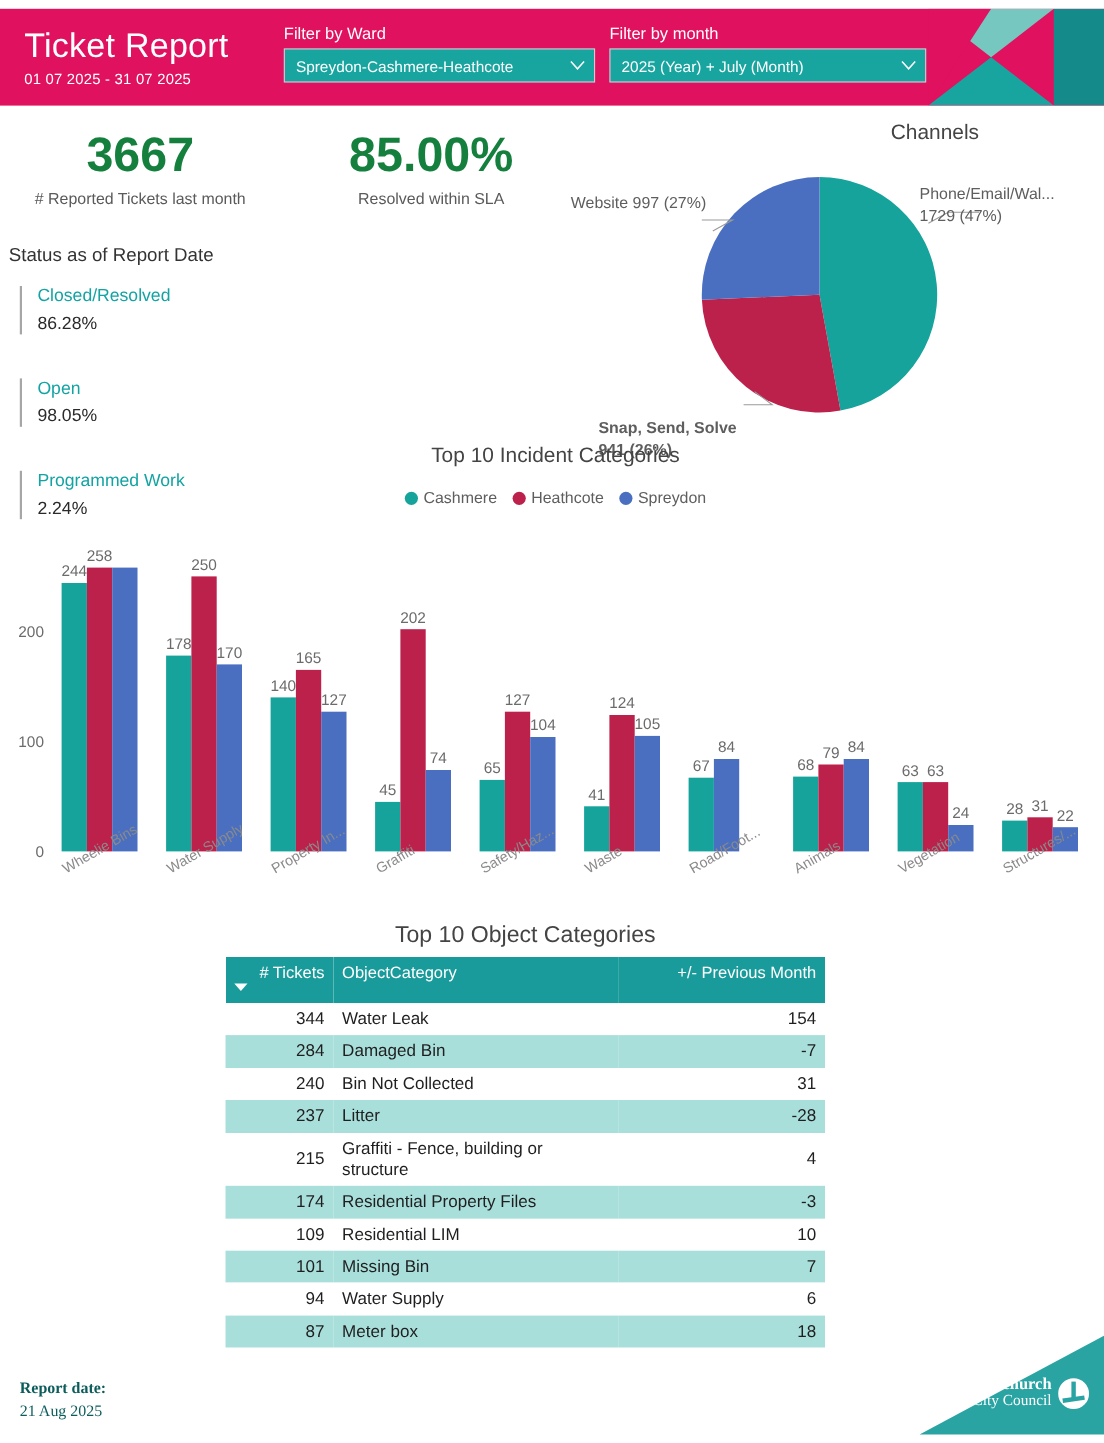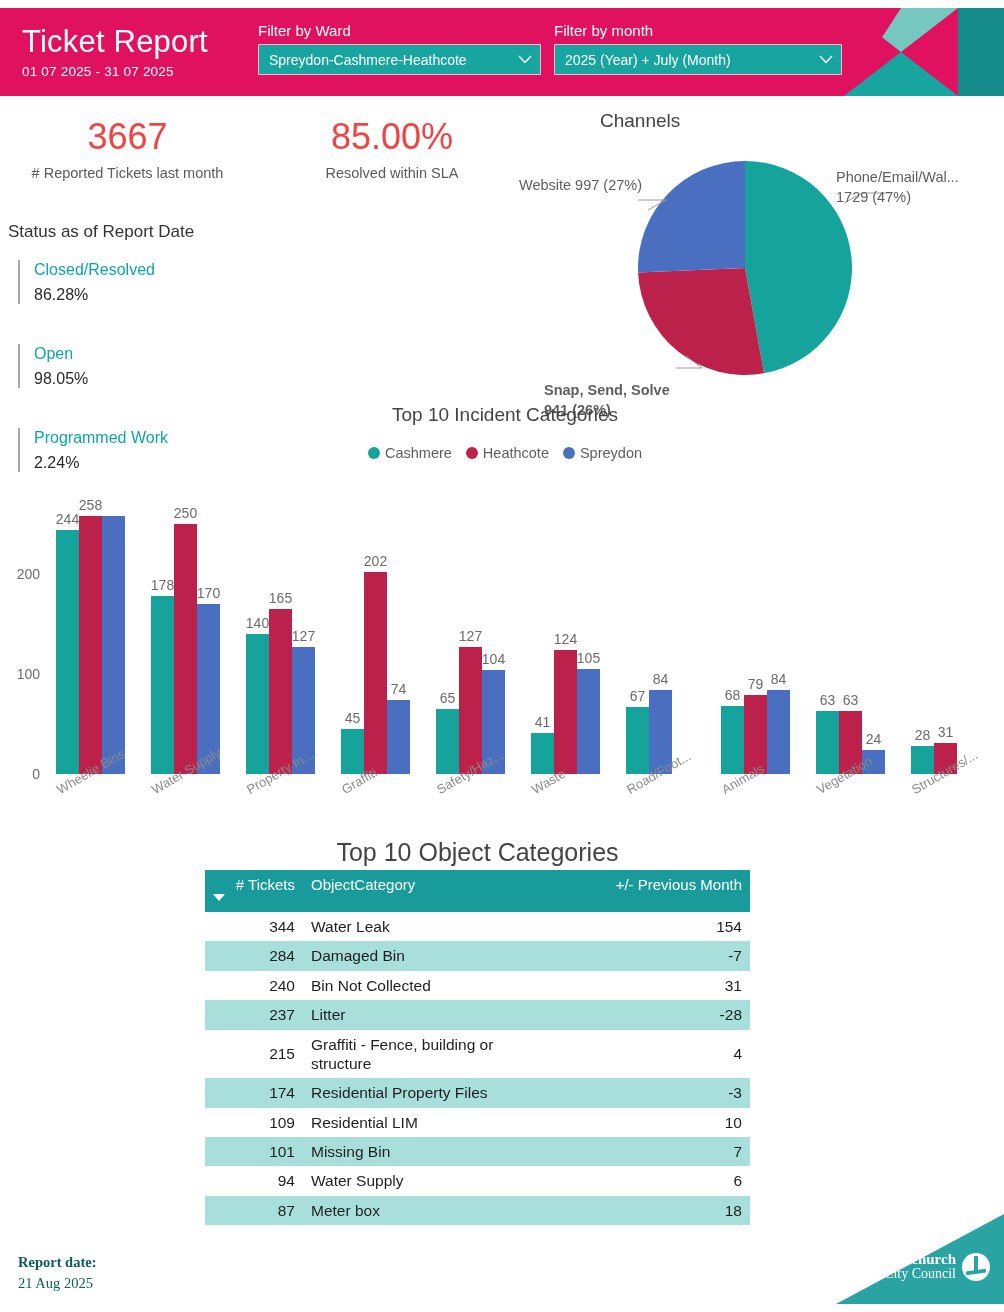--- a/index.html
+++ b/index.html
@@ -25,36 +25,36 @@
   .filter-box{height:31px;background:#18a5a0;border:1px solid #f3b8cd;
     display:flex;align-items:center;padding:0 8px 0 10px;box-sizing:border-box;}
   .filter-val{font-size:14px;color:#ffffff;flex:1;white-space:nowrap;overflow:hidden;}
   .chev{width:14px;height:9px;flex:none;}
   .chev svg{display:block;}
   #filter-ward{left:258px;width:283px;}
   #filter-month{left:554px;width:288px;}
 
   
   .kpi{position:absolute;text-align:center;}
-  .kpi-num{font-size:36px;color:#ef4444;line-height:1.05;font-weight:400;}
+  .kpi-num{font-size:44px;color:#15803d;line-height:1.05;font-weight:700;}
   .kpi-cap{font-size:14.5px;color:#5a5a5a;margin-top:9px;}
   #kpi-tickets{left:10px;top:118px;width:235px;}
   #kpi-sla{left:288px;top:118px;width:208px;}
 
   
   .status-title{position:absolute;left:8px;top:222px;font-size:17px;color:#333;}
   .status-item{position:absolute;left:18px;padding-left:14px;border-left:2px solid #a6a6a6;}
   .status-name{font-size:16px;color:#13a3a3;line-height:1.25;}
   .status-pct{font-size:16px;color:#2a2a2a;margin-top:6px;}
   #status-0{top:260px;}
   #status-1{top:344px;}
   #status-2{top:428px;}
 
   
-  .pie-title{position:absolute;left:600px;top:110px;width:290px;text-align:left;font-size:19px;color:#444;}
+  .pie-title{position:absolute;left:600px;top:110px;width:290px;text-align:right;font-size:19px;color:#444;}
   .pie-wrap{position:absolute;left:470px;top:140px;width:534px;height:255px;}
   .pie-label{position:absolute;font-size:14.5px;color:#5e5e5e;line-height:1.35;}
   #pie-lbl-phone{left:836px;top:168px;width:168px;}
   #pie-lbl-snap{left:492px;top:176px;width:150px;text-align:right;}
   #pie-lbl-web{left:544px;top:381px;width:160px;text-align:left;font-weight:bold;}
 
   
   .bar-title{position:absolute;left:280px;top:404px;width:450px;text-align:center;font-size:19px;color:#444;}
   .legend{position:absolute;left:280px;top:445px;width:450px;display:flex;justify-content:center;gap:14px;}
   .lg-item{display:flex;align-items:center;gap:5px;}
@@ -66,21 +66,21 @@
   .plot{position:absolute;left:48px;top:0;width:950px;height:290px;}
   .group{position:absolute;bottom:0;display:flex;align-items:flex-end;gap:0;height:100%;}
   .bar{position:relative;}
   .bar-rect{position:absolute;bottom:0;left:0;right:0;}
   .bar-lbl{position:absolute;left:50%;transform:translateX(-50%);font-size:14px;color:#6b6b6b;white-space:nowrap;}
   .xlabels{position:absolute;left:48px;top:292px;width:950px;height:58px;}
   .xlbl{position:absolute;font-size:13px;color:#8a8a8a;white-space:nowrap;
     transform:rotate(-30deg);transform-origin:left top;}
 
   
-  .tbl-title{position:absolute;left:205px;top:838px;width:545px;text-align:center;font-size:25px;color:#444;}
+  .tbl-title{position:absolute;left:205px;top:838px;width:545px;text-align:center;font-size:21px;color:#444;}
   .tbl{position:absolute;left:205px;top:870px;width:545px;border-collapse:collapse;}
   .tbl th{background:#1a9b9b;color:#ffffff;font-weight:400;font-size:15px;
     padding:6px 8px;vertical-align:top;height:30px;}
   .th-tickets{text-align:right;width:82px;position:relative;}
   .sort-caret{position:absolute;left:8px;top:24px;width:0;height:0;
     border-left:6px solid transparent;border-right:6px solid transparent;border-top:7px solid #ffffff;}
   .th-cat{text-align:left;}
   .th-prev{text-align:right;width:172px;}
   .tbl td{font-size:15.5px;color:#1f1f1f;padding:5px 8px;line-height:1.25;}
   .td-num{text-align:right;white-space:nowrap;}
@@ -335,20 +335,24 @@
       </div>
       <div class="group" style="left: 863px; width: 69px;">
         <div class="bar" style="width: 23px; height: 290px;">
           <div class="bar-rect" style="height:28px;background:#16a39c"></div>
           <div class="bar-lbl" style="bottom:31px">28</div>
         </div>
         <div class="bar" style="width: 23px; height: 290px;">
           <div class="bar-rect" style="height:31px;background:#bc214b"></div>
           <div class="bar-lbl" style="bottom:34px">31</div>
         </div>
+        <div class="bar" style="width: 23px; height: 290px;">
+          <div class="bar-rect" style="height:22px;background:#4a6fc0"></div>
+          <div class="bar-lbl" style="bottom:25px">22</div>
+        </div>
       </div>
     </div>
   <div class="xlabels" id="x-labels">
       <div class="xlbl" style="left: 6px; top: 8px;">Wheelie Bins</div>
       <div class="xlbl" style="left: 101px; top: 8px;">Water Supply</div>
       <div class="xlbl" style="left: 196px; top: 8px;">Property In...</div>
       <div class="xlbl" style="left: 291px; top: 8px;">Graffiti</div>
       <div class="xlbl" style="left: 386px; top: 8px;">Safety/Haz...</div>
       <div class="xlbl" style="left: 481px; top: 8px;">Waste</div>
       <div class="xlbl" style="left: 576px; top: 8px;">Road/Foot...</div>

